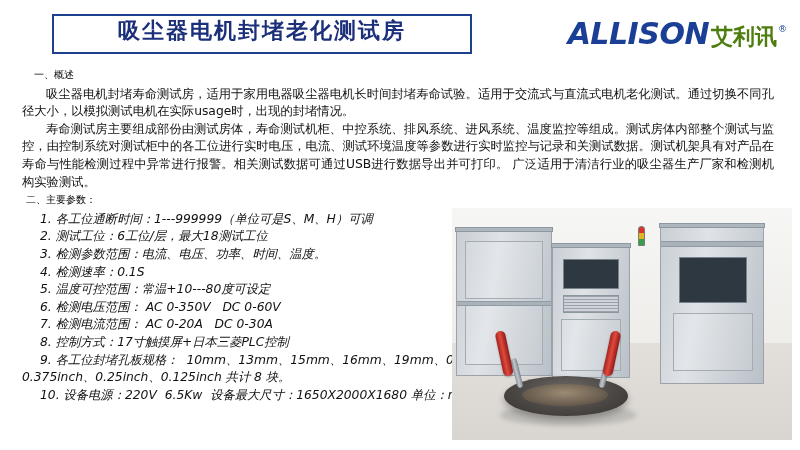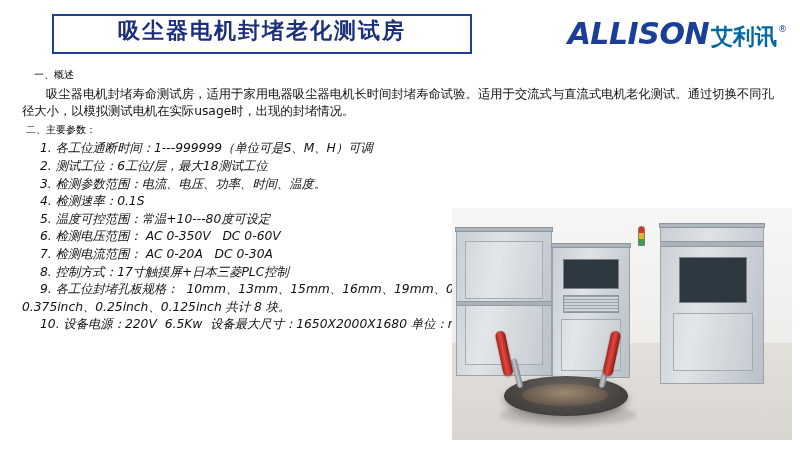--- a/index.html
+++ b/index.html
@@ -57,21 +57,21 @@
     font-weight: bold;
     font-style: italic;
     font-size: 30px;
     color: #1b3f96;
     letter-spacing: -0.5px;
   }
   .logo-cn {
     font-family: Liberation Serif, serif;
     font-weight: bold;
     font-size: 22px;
-    color: #0369a1;
+    color: #4d7c0f;
     margin-left: 2px;
   }
   .logo-reg {
     font-size: 9px;
     color: #1b3f96;
     position: relative;
     top: -12px;
     left: 1px;
   }
 
@@ -239,20 +239,21 @@
   <div class="logo">
     <span class="logo-latin">ALLISON</span>
     <span class="logo-cn">艾利讯</span>
     <span class="logo-reg">®</span>
   </div>
 
   <div class="content">
 
     <div class="sec-head">一、概述</div>
     <p class="para">吸尘器电机封堵寿命测试房，适用于家用电器吸尘器电机长时间封堵寿命试验。适用于交流式与直流式电机老化测试。通过切换不同孔径大小，以模拟测试电机在实际usage时，出现的封堵情况。</p>
+    <p class="para">寿命测试房主要组成部份由测试房体，寿命测试机柜、中控系统、排风系统、进风系统、温度监控等组成。测试房体内部整个测试与监控，由控制系统对测试柜中的各工位进行实时电压，电流、测试环境温度等参数进行实时监控与记录和关测试数据。测试机架具有对产品在寿命与性能检测过程中异常进行报警。相关测试数据可通过USB进行数据导出并可打印。 广泛适用于清洁行业的吸尘器生产厂家和检测机构实验测试。</p>
 
     <div class="sec-head" style="margin-left:4px">二、主要参数：</div>
     <ul class="params">
       <li>1. 各工位通断时间：1---999999（单位可是S、M、H）可调</li>
       <li>2. 测试工位：6工位/层，最大18测试工位</li>
       <li>3. 检测参数范围：电流、电压、功率、时间、温度。</li>
       <li>4. 检测速率：0.1S</li>
       <li>5. 温度可控范围：常温+10---80度可设定</li>
       <li>6. 检测电压范围： AC 0-350V   DC 0-60V</li>
       <li>7. 检测电流范围： AC 0-20A   DC 0-30A</li>

